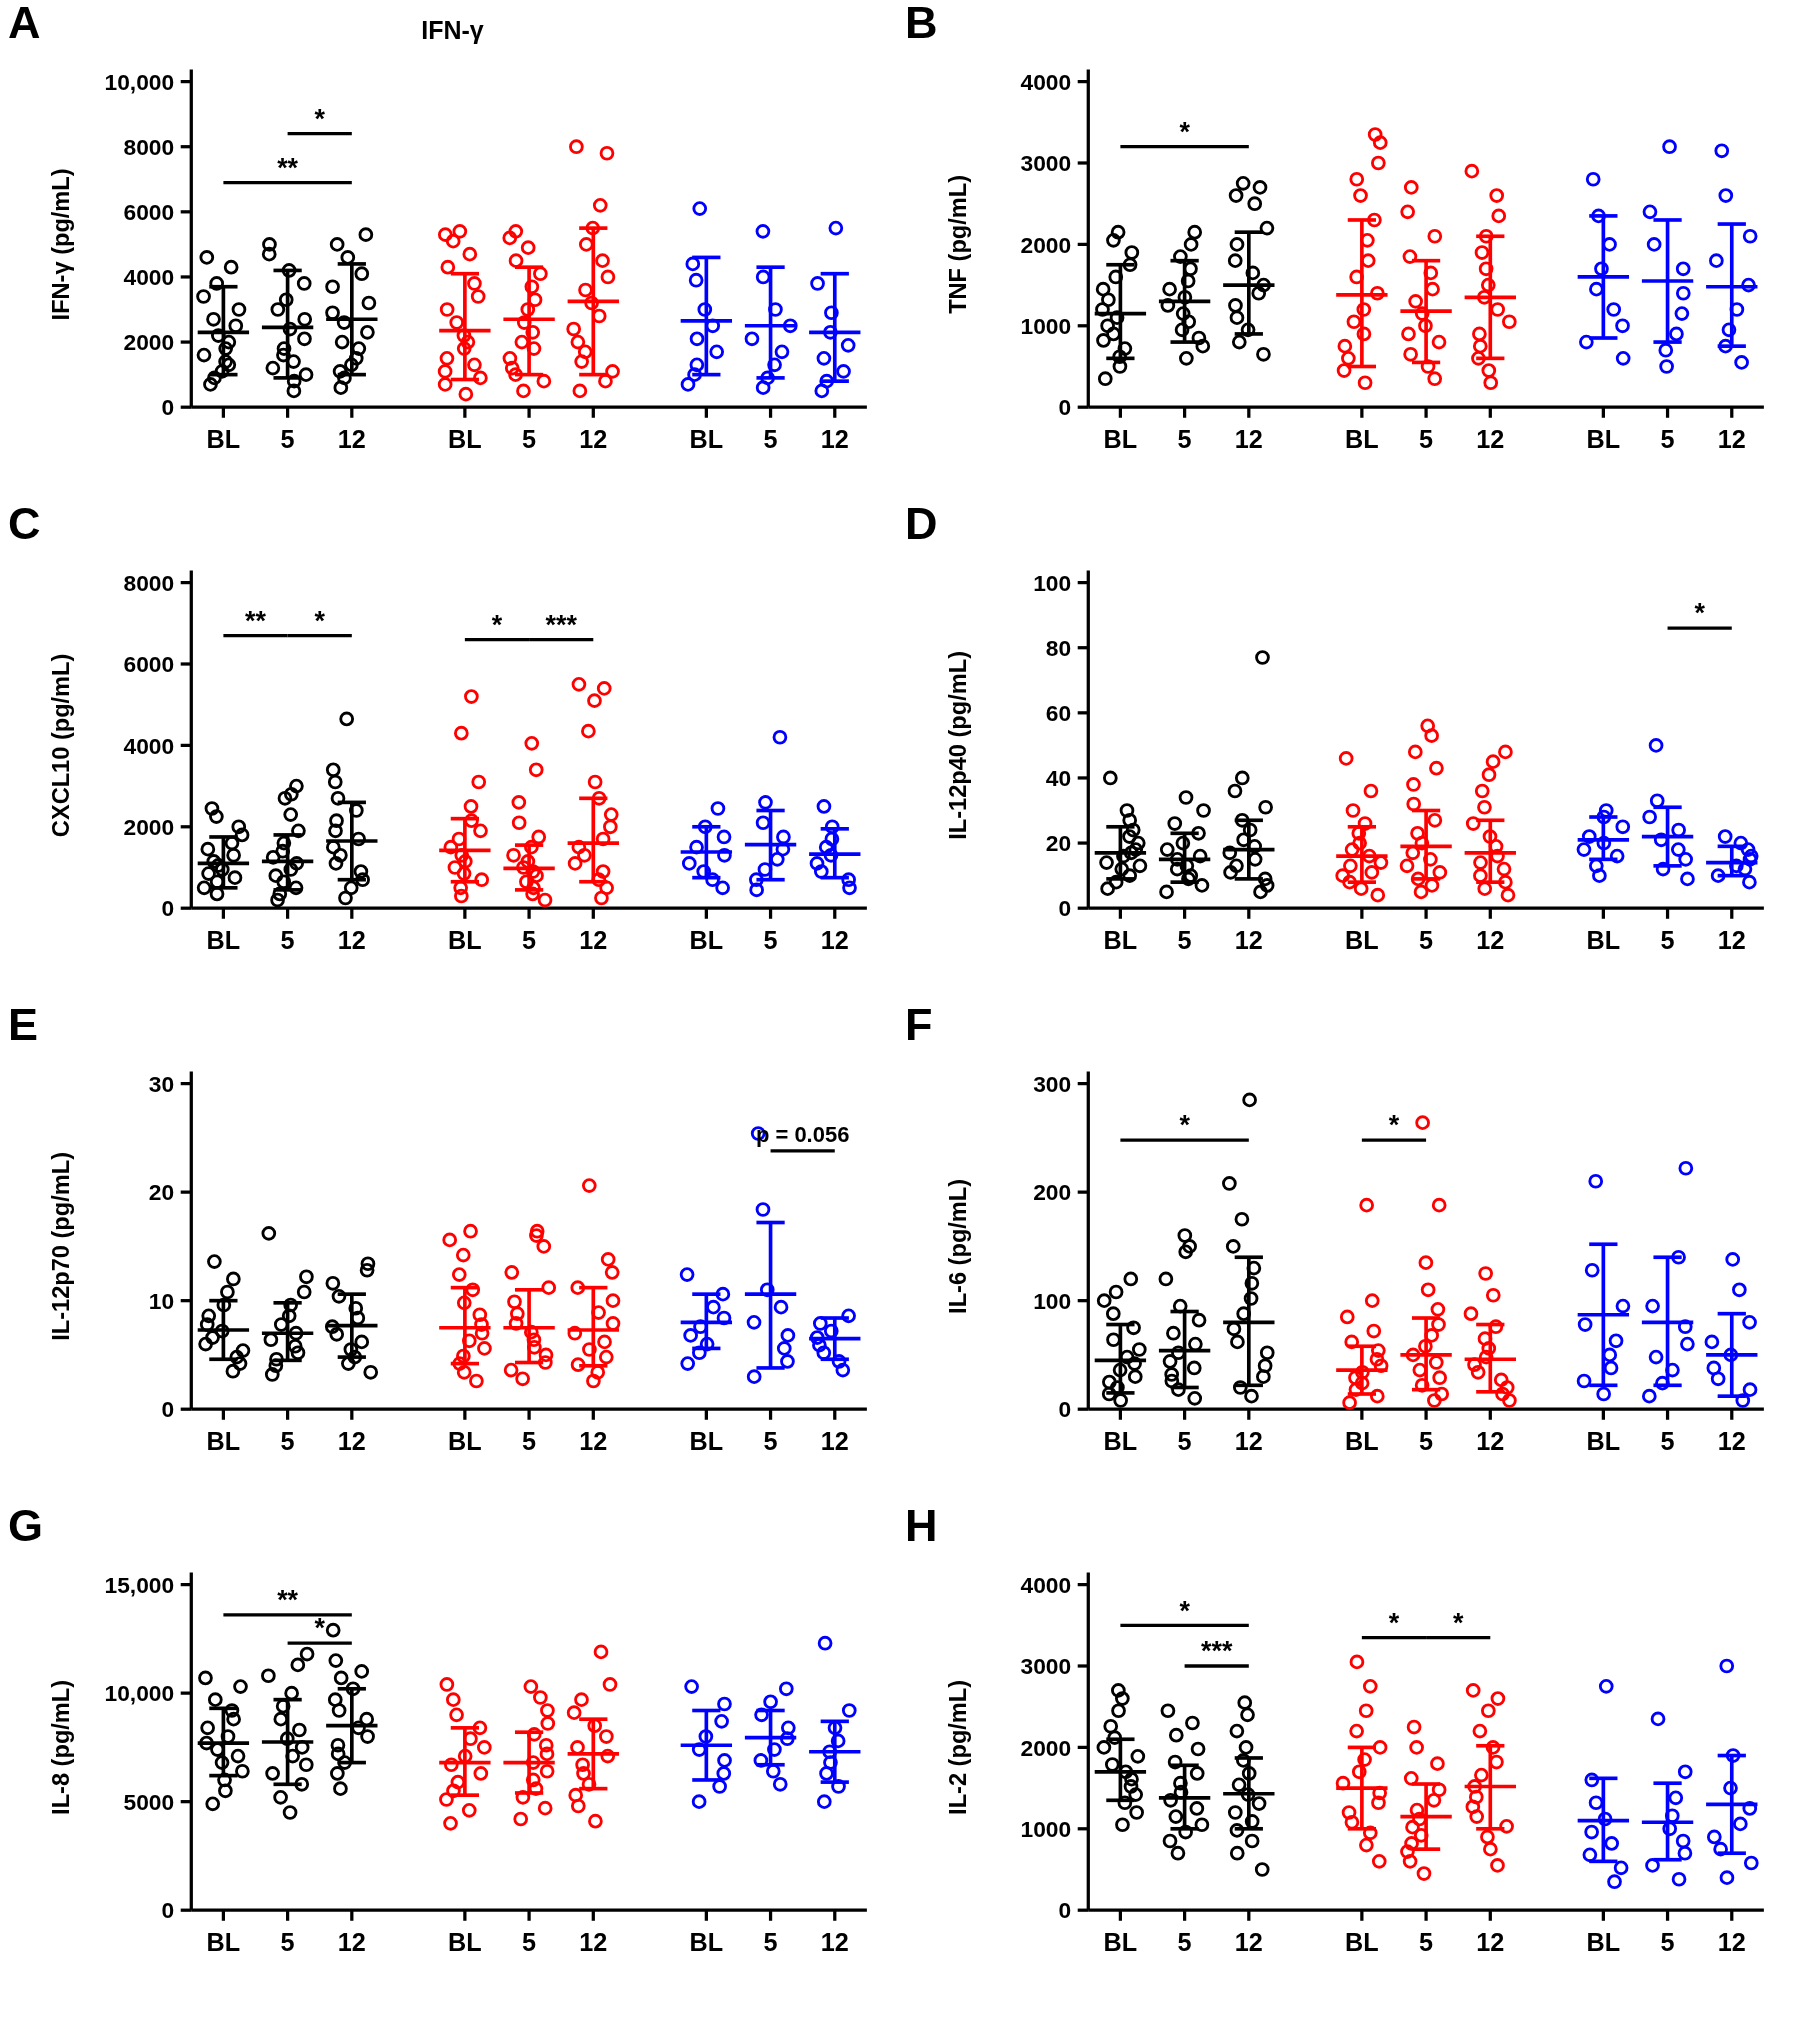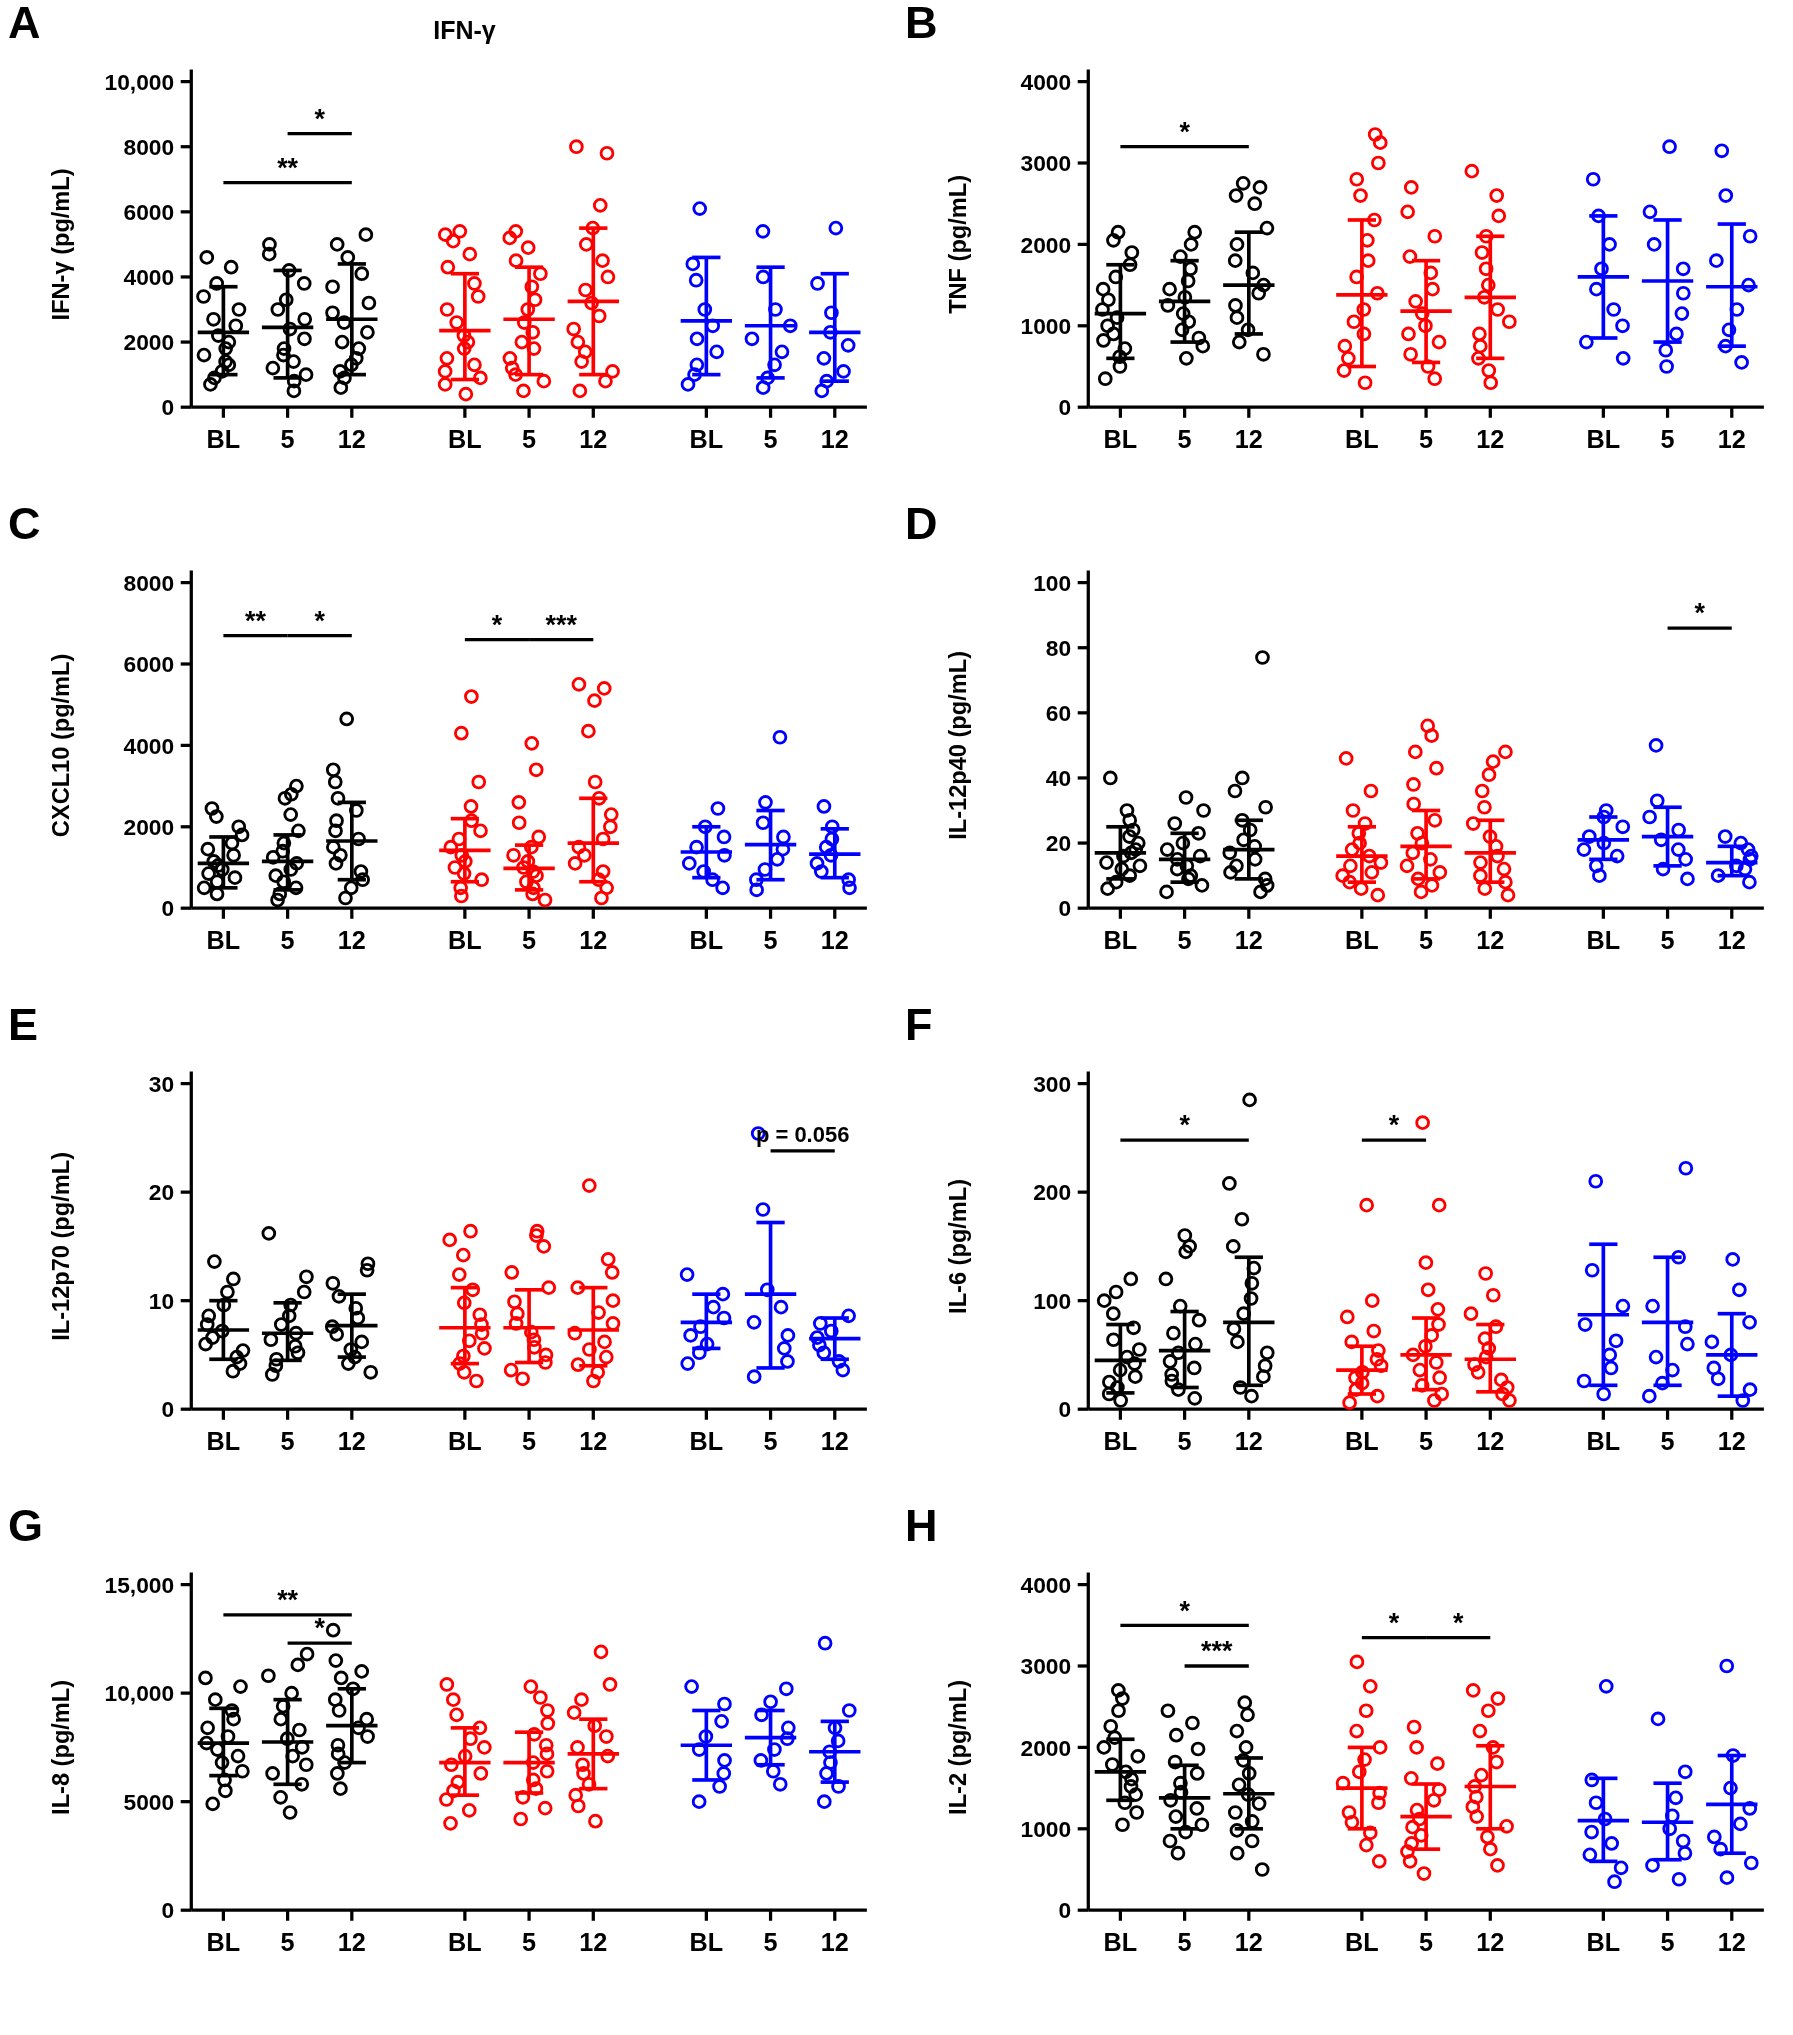--- a/index.html
+++ b/index.html
@@ -29,21 +29,21 @@
     position: absolute;
     left: 8.1px;
     top: 0px;
     font-size: 45px;
     font-weight: bold;
     line-height: 1;
   }
   .panel-title {
     position: absolute;
     top: 15.5px;
-    left: 16px;
+    left: 4px;
     width: 100%;
     text-align: center;
     font-size: 25px;
     font-weight: bold;
   }
   .plot-wrap {
     position: absolute;
     left: 0;
     top: 0;
     width: 100%;

